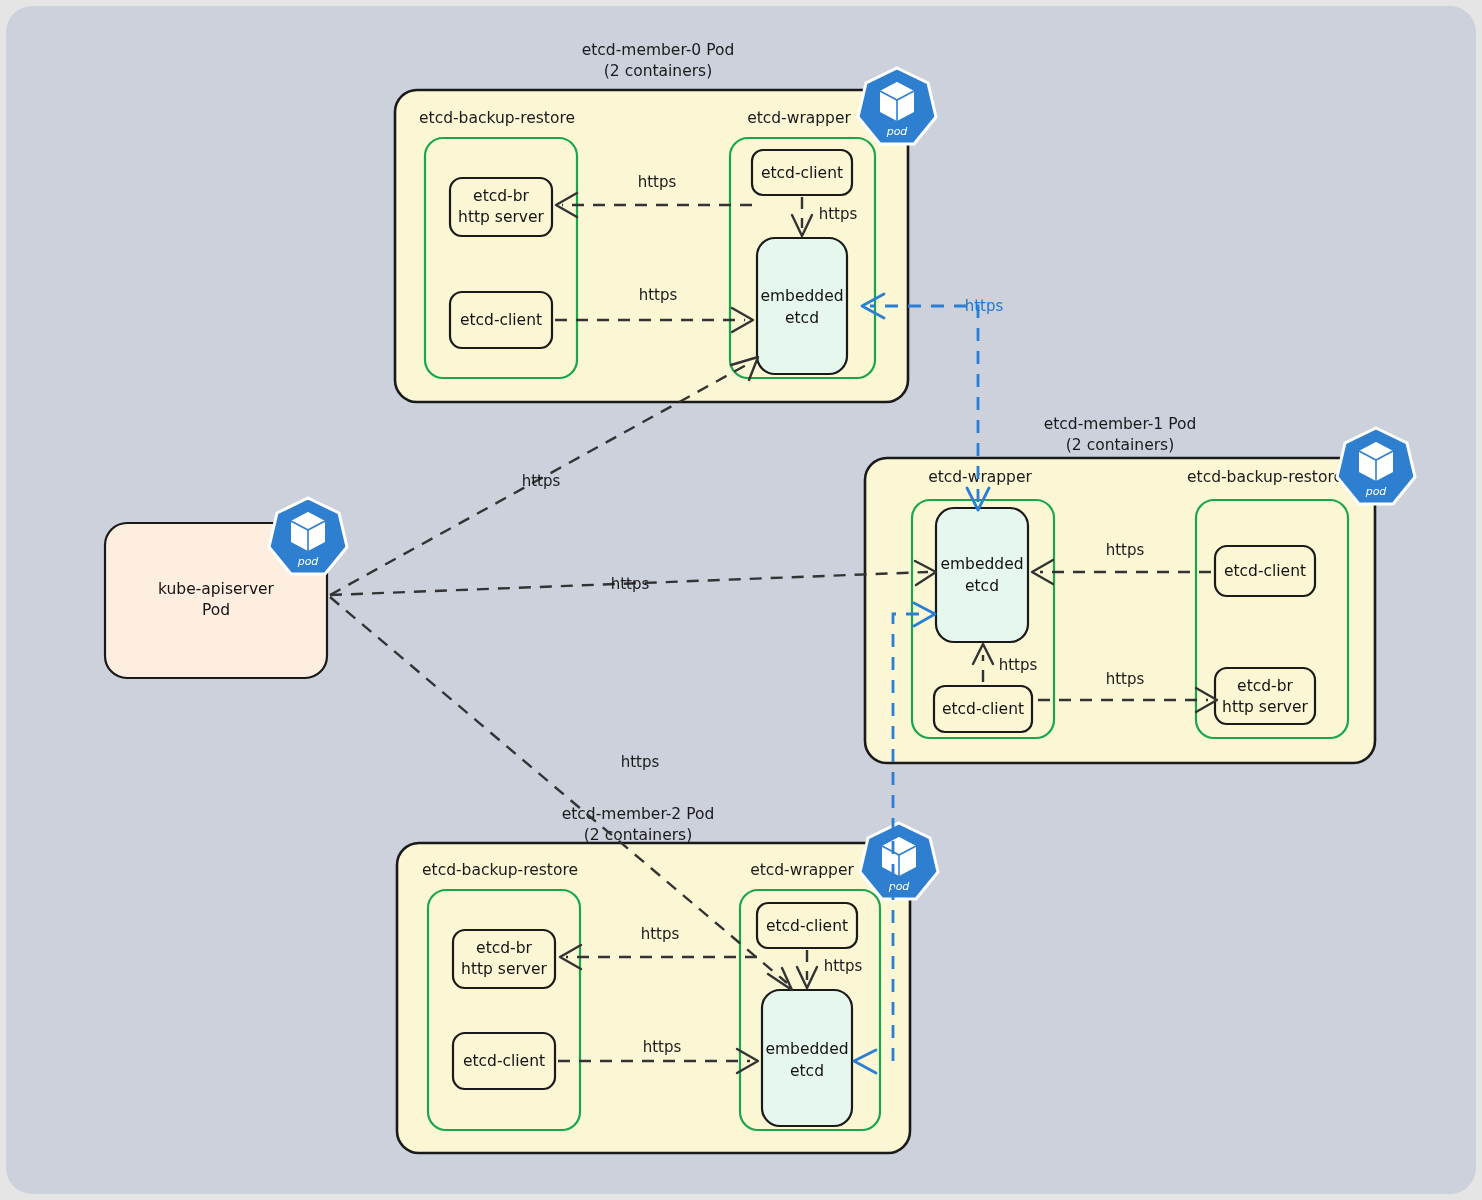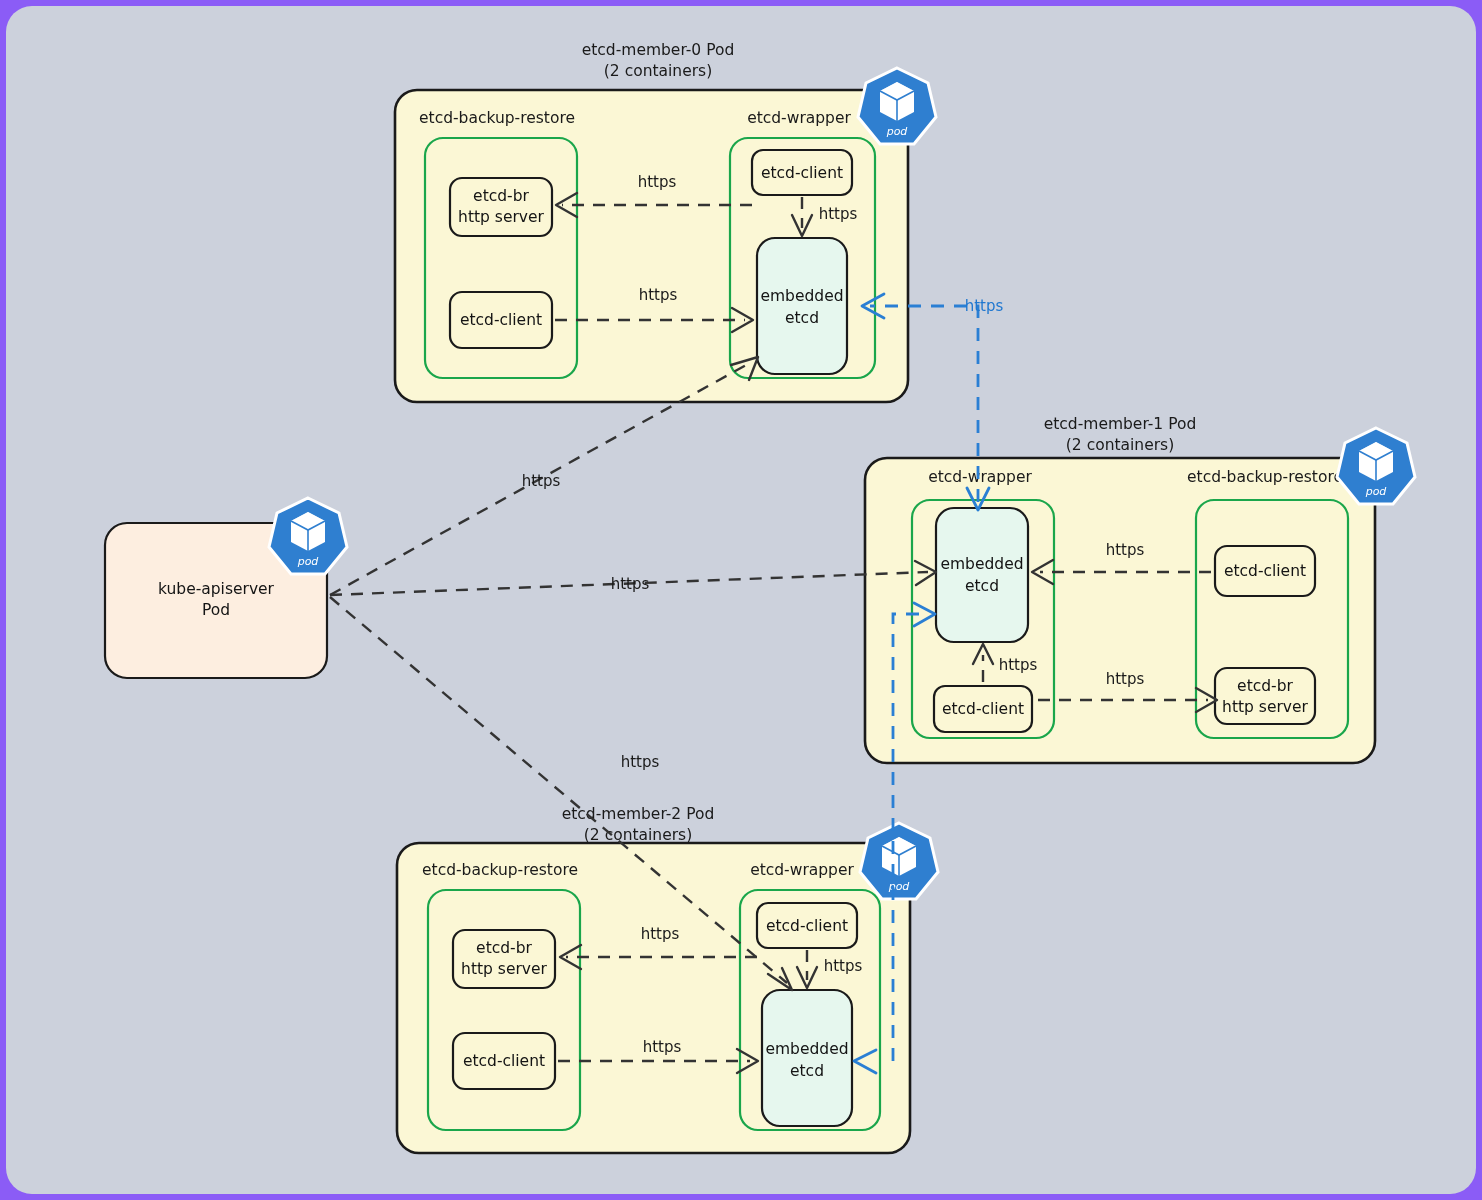--- a/index.html
+++ b/index.html
@@ -4,21 +4,21 @@
 <style>
   html, body {
     margin: 0;
     padding: 0;
     background: #ffffff;
   }
   #canvas-wrap {
     position: relative;
     width: 1482px;
     height: 1200px;
-    background: #8b5cf6;
+    background: #e5e5e5;
     overflow: hidden;
   }
   #diagram-surface {
     position: absolute;
     left: 6px;
     top: 6px;
     width: 1470px;
     height: 1188px;
     background: #ccd1dc;
     border-radius: 26px;

